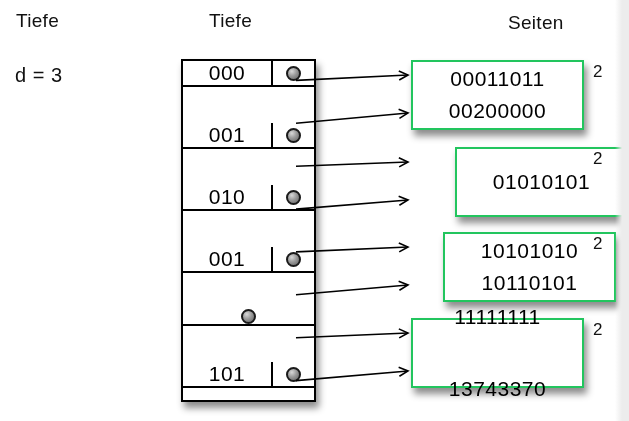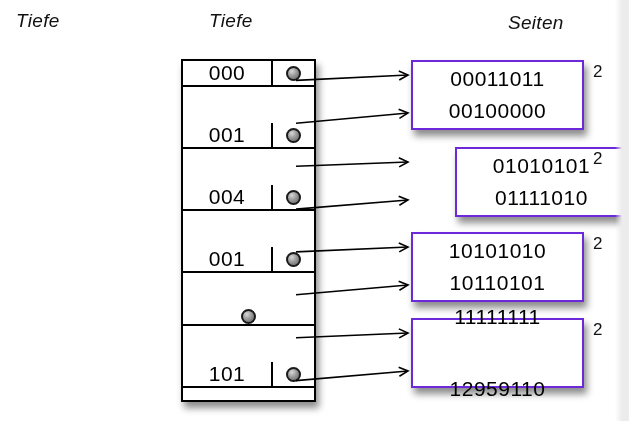--- a/index.html
+++ b/index.html
@@ -16,21 +16,20 @@
   
   .edge-band {
     position: absolute;
     top: 0; right: 0;
     width: 14px; height: 100%;
     background: linear-gradient(to right, rgba(236,236,236,0) 0%, #ececec 50%);
   }
 
   .hdr {
     position: absolute;
-    font-style: italic;
     font-size: 19px;
     color: #111;
     letter-spacing: 0.3px;
     white-space: nowrap;
   }
   #hdr-tiefe  { left: 16px;  top: 10px; }
   #hdr-index  { left: 209px; top: 10px; }
   #hdr-seiten { left: 464px; top: 12px; margin-left: 44px; }
 
   #depth-label {
@@ -80,21 +79,21 @@
     border-radius: 50%;
     border: 2px solid #1a1a1a;
     background: radial-gradient(circle at 35% 30%, #d8d8d8 0%, #9a9a9a 45%, #606060 100%);
   }
 
   
   .page-box {
     position: absolute;
     left: 411px;
     width: 169px; height: 66px;
-    border: 2px solid #6d28d9;
+    border: 2px solid #22c55e;
     background: #fff;
     box-shadow: 3px 6px 7px rgba(0,0,0,0.45);
     display: flex;
     flex-direction: column;
     justify-content: center;
   }
   .page-value {
     text-align: center;
     font-size: 21px;
     line-height: 32px;
@@ -120,36 +119,37 @@
 <body>
 
 <div id="app">
 
   <div class="hdr" id="hdr-tiefe">Tiefe</div>
 
   <div class="hdr" id="hdr-index">Tiefe</div>
 
   <div class="hdr" id="hdr-seiten">Seiten</div>
 
+  <div id="depth-label">d = 3</div>
 
   <div id="index-table">
       <div class="idx-row">
         <div class="idx-label-cell">000</div>
         <div class="idx-pointer-cell">
           <div class="pointer-dot"></div>
         </div>
       </div>
       <div class="idx-row">
         <div class="idx-label-cell">001</div>
         <div class="idx-pointer-cell">
           <div class="pointer-dot"></div>
         </div>
       </div>
       <div class="idx-row">
-        <div class="idx-label-cell">004</div>
+        <div class="idx-label-cell">010</div>
         <div class="idx-pointer-cell">
           <div class="pointer-dot"></div>
         </div>
       </div>
       <div class="idx-row">
         <div class="idx-label-cell">001</div>
         <div class="idx-pointer-cell">
           <div class="pointer-dot"></div>
         </div>
       </div>
@@ -186,34 +186,33 @@
         <line x1="296" y1="251.9" x2="408" y2="247" stroke="#000" stroke-width="1.6" marker-end="url(#arrowhead)"></line>
         <line x1="296" y1="294.8" x2="408" y2="285" stroke="#000" stroke-width="1.6" marker-end="url(#arrowhead)"></line>
         <line x1="296" y1="337.7" x2="408" y2="333" stroke="#000" stroke-width="1.6" marker-end="url(#arrowhead)"></line>
         <line x1="296" y1="380.6" x2="408" y2="371" stroke="#000" stroke-width="1.6" marker-end="url(#arrowhead)"></line>
       </g>
   </svg>
 
   <div id="pages-container">
       <div class="page-box" style="top: 60px;">
         <div class="page-value">00011011</div>
-        <div class="page-value">00100000</div>
+        <div class="page-value">00200000</div>
       </div>
       <div class="local-depth" style="top: 62px;">2</div>
       <div class="page-box" style="top: 147px; margin-left: 44px;">
         <div class="page-value">01010101</div>
-        <div class="page-value">01111010</div>
       </div>
       <div class="local-depth" style="top: 149px;">2</div>
-      <div class="page-box" style="top: 232px;">
+      <div class="page-box" style="top: 232px; margin-left: 32px;">
         <div class="page-value">10101010</div>
         <div class="page-value">10110101</div>
       </div>
       <div class="local-depth" style="top: 234px;">2</div>
       <div class="page-box" style="top: 318px; gap: 40px;">
         <div class="page-value">11111111</div>
-        <div class="page-value">12959110</div>
+        <div class="page-value">13743370</div>
       </div>
       <div class="local-depth" style="top: 320px;">2</div>
     </div>
 
   <div class="edge-band"></div>
 </div>
 
 </body></html>

